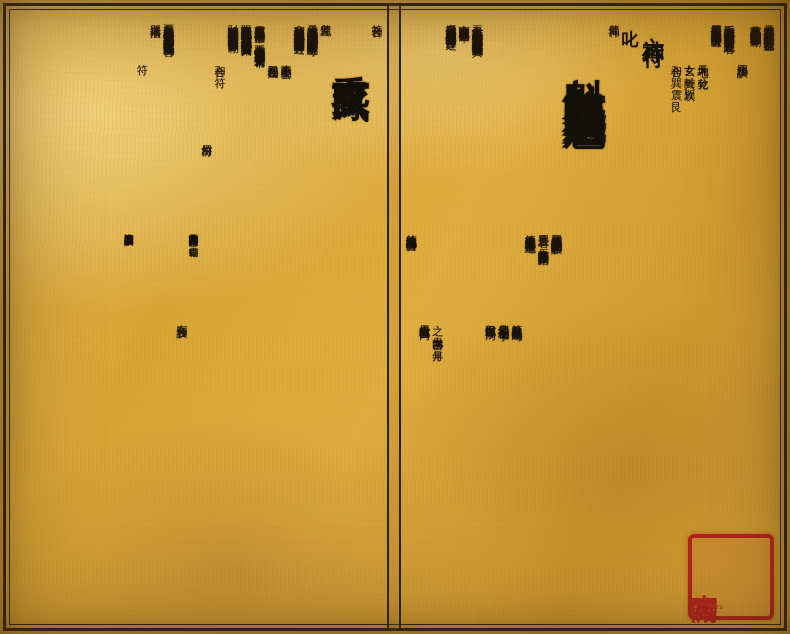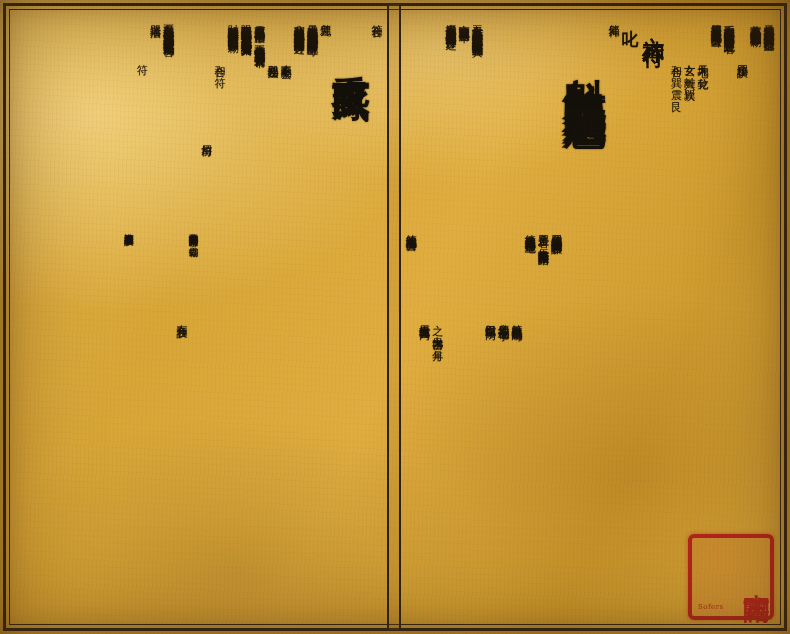--- a/index.html
+++ b/index.html
@@ -139,21 +139,21 @@
     right: 16px;
     bottom: 14px;
     width: 78px;
     height: 78px;
     border: 4px solid #b0241d;
     border-radius: 6px;
     background: rgba(185,40,30,0.10);
     display: flex;
     flex-direction: row-reverse;
     align-items: center;
-    justify-content: flex-start;
+    justify-content: flex-end;
     color: #b0241d;
     box-shadow: 0 0 4px rgba(170,35,25,0.5);
   }
   .seal-text {
     writing-mode: vertical-rl;
     text-orientation: upright;
     font-size: 26px;
     font-weight: bold;
     letter-spacing: 2px;
     line-height: 1.0;

